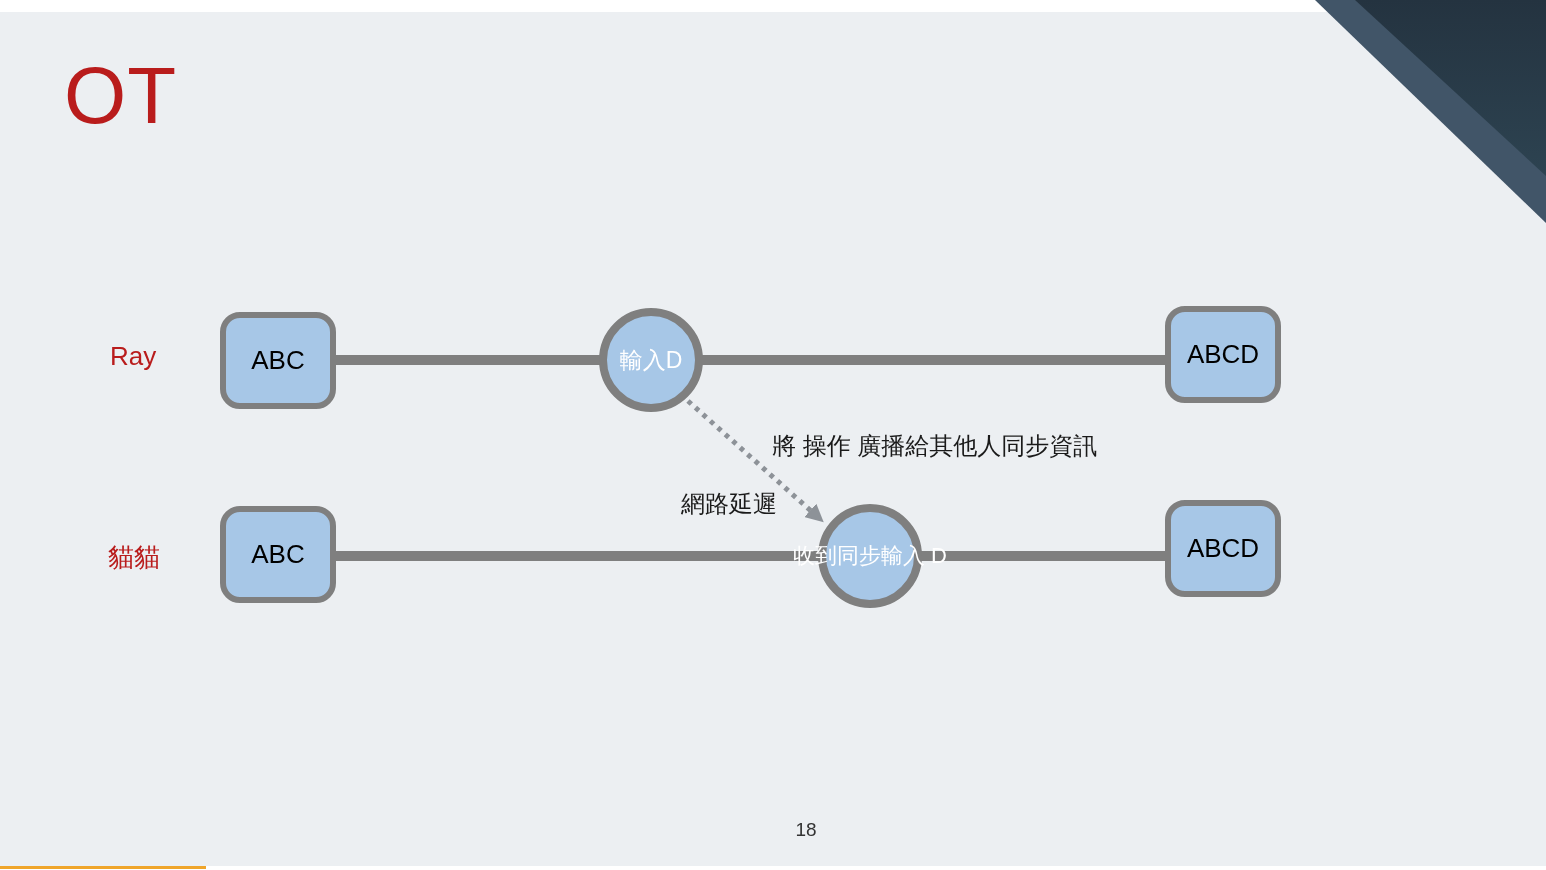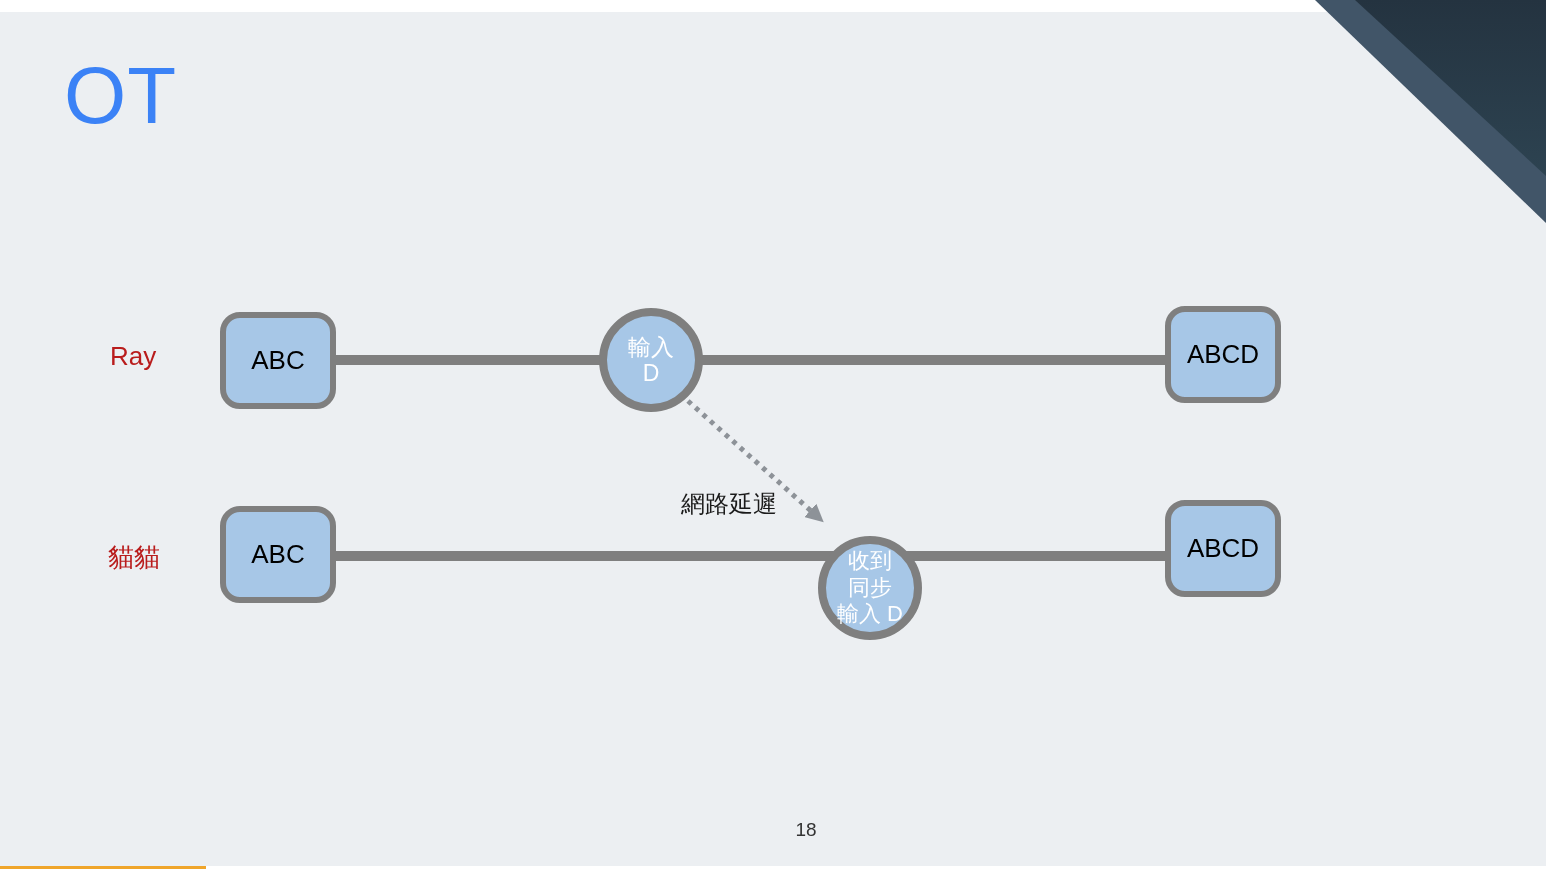--- a/index.html
+++ b/index.html
@@ -12,21 +12,21 @@
   
   .slide-bg{
     position:absolute;left:0;top:12px;width:1546px;height:854px;
     background:var(--background,#eceff2);
   }
   
   .corner-triangle{position:absolute;top:0;right:0;width:231px;height:224px;}
   
   .title{
     position:absolute;left:64px;top:56px;
-    font-size:80px;line-height:1;color:#3b82f6;letter-spacing:1px;
+    font-size:80px;line-height:1;color:#b91c1c;letter-spacing:1px;
   }
   
   .actor{position:absolute;font-size:26px;color:#b91c1c;}
   .actor.ray{left:110px;top:341px;}
   .actor.cat{left:108px;top:540px;}
   
   .h-line{position:absolute;height:10px;background:var(--connector,#7f7f7f);}
   .h-line.r1{left:336px;top:355px;width:829px;}
   .h-line.r2{left:336px;top:551px;width:829px;}
   
@@ -40,25 +40,25 @@
   }
   .box-abc-1{left:220px;top:312px;}
   .box-abcd-1{left:1165px;top:306px;}
   .box-abc-2{left:220px;top:506px;}
   .box-abcd-2{left:1165px;top:500px;}
   
   .node-circle{
     position:absolute;width:88px;height:88px;border-radius:50%;
     background:var(--node-fill,#a7c7e7);
     border:8px solid var(--node-border,#7f7f7f);
-    display:flex;flex-direction:column;align-items:center;justify-content:center;
+    display:flex;flex-direction:row;align-items:center;justify-content:center;
     color:#fff;font-size:23px;line-height:1.15;text-align:center;white-space:nowrap;
   }
   .circle-1{left:599px;top:308px;}
-  .circle-2{left:818px;top:536px;font-size:22px;line-height:1.2;}
+  .circle-2{left:818px;top:504px;font-size:22px;line-height:1.2;}
   
   .note{position:absolute;font-size:24px;color:#1a1a1a;white-space:nowrap;}
   .note.broadcast{left:772px;top:430px;}
   .note.delay{left:681px;top:488px;}
   
   .arrow-layer{position:absolute;left:0;top:0;width:1546px;height:870px;pointer-events:none;}
   
   .page-number{
     position:absolute;left:0;top:819px;width:1546px;text-align:center;
     font-size:19px;color:#333;margin-left:33px;
@@ -119,18 +119,19 @@
 
   <svg class="arrow-layer" viewBox="0 0 1546 870">
     <defs>
       <marker id="arrowHead" markerUnits="userSpaceOnUse" markerWidth="20" markerHeight="18" refX="13" refY="9" orient="auto">
         <path d="M0,0 L18,9 L0,18 Z" style="fill:var(--arrow,#8d9298)"></path>
       </marker>
     </defs>
     <line x1="688" y1="401" x2="820" y2="519" style="stroke:var(--arrow,#8d9298)" stroke-width="5" stroke-dasharray="4.5 5.5" marker-end="url(#arrowHead)"></line>
   </svg>
 
+  <div class="note broadcast">將 操作 廣播給其他人同步資訊</div>
   <div class="note delay">網路延遲</div>
 
   <div class="page-number">18</div>
   <div class="accent-bar"></div>
 
 </div>
 
 </body></html>

